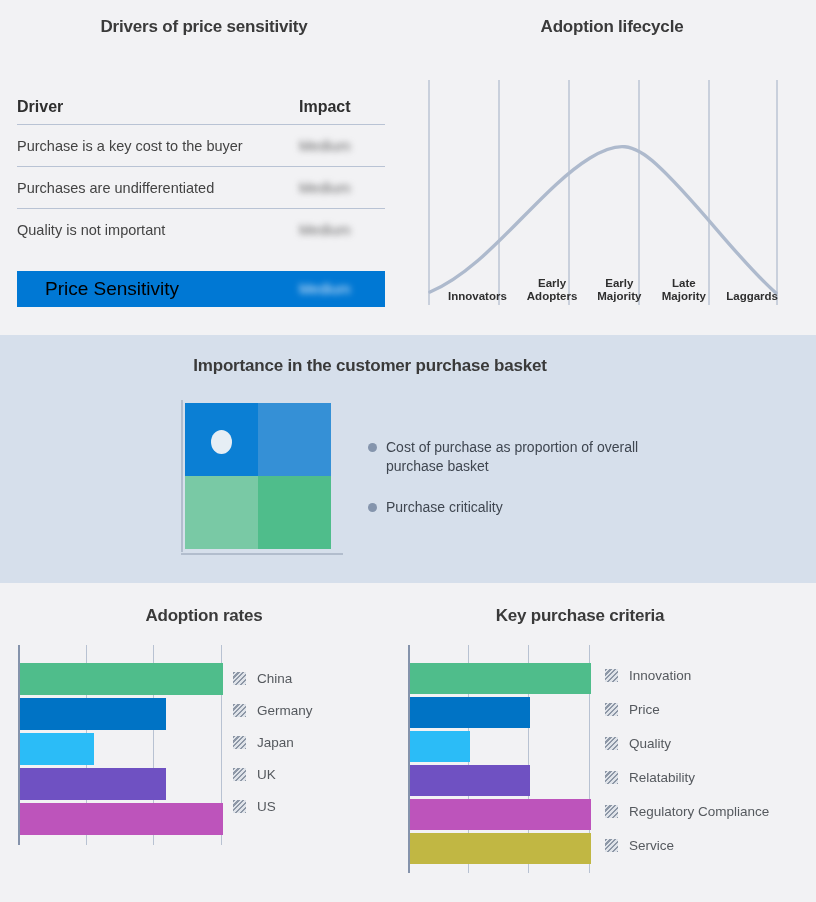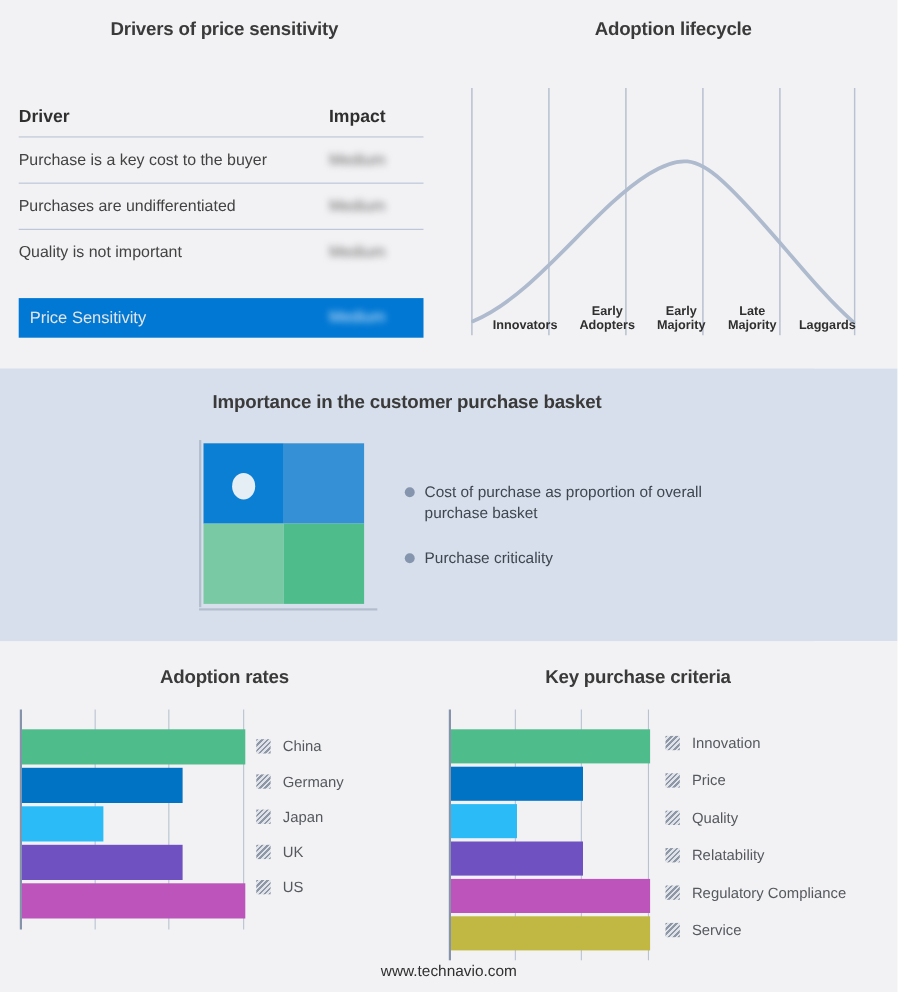--- a/index.html
+++ b/index.html
@@ -85,23 +85,23 @@
     left: 17px;
     top: 271px;
     width: 368px;
     height: 36px;
     background: #0078d4;
     display: flex;
     align-items: center;
     border: none;
   }
   .dt-row-highlight .dt-driver {
-    color: #e5e5e5;
-    padding-left: 10px;
-    font-size: 15px;
+    color: #000000;
+    padding-left: 28px;
+    font-size: 19px;
   }
   .dt-row-highlight .dt-impact {
     color: #eaf3fb;
   }
   .dt-row-highlight .blurred { color: #dbeafc; }
 
   
   .lifecycle-title { position: absolute; left: 408px; top: 17px; width: 408px; }
   .lifecycle-chart {
     position: absolute;
@@ -443,15 +443,14 @@
     <div class="bl-item bl-item-r">
       <span class="bl-swatch"></span>
       <span class="bl-label">Regulatory Compliance</span>
     </div>
     <div class="bl-item bl-item-r">
       <span class="bl-swatch"></span>
       <span class="bl-label">Service</span>
     </div>
   </div>
 
-  <div class="footer">www.technavio.com</div>
 
 </div>
 
 </body></html>

